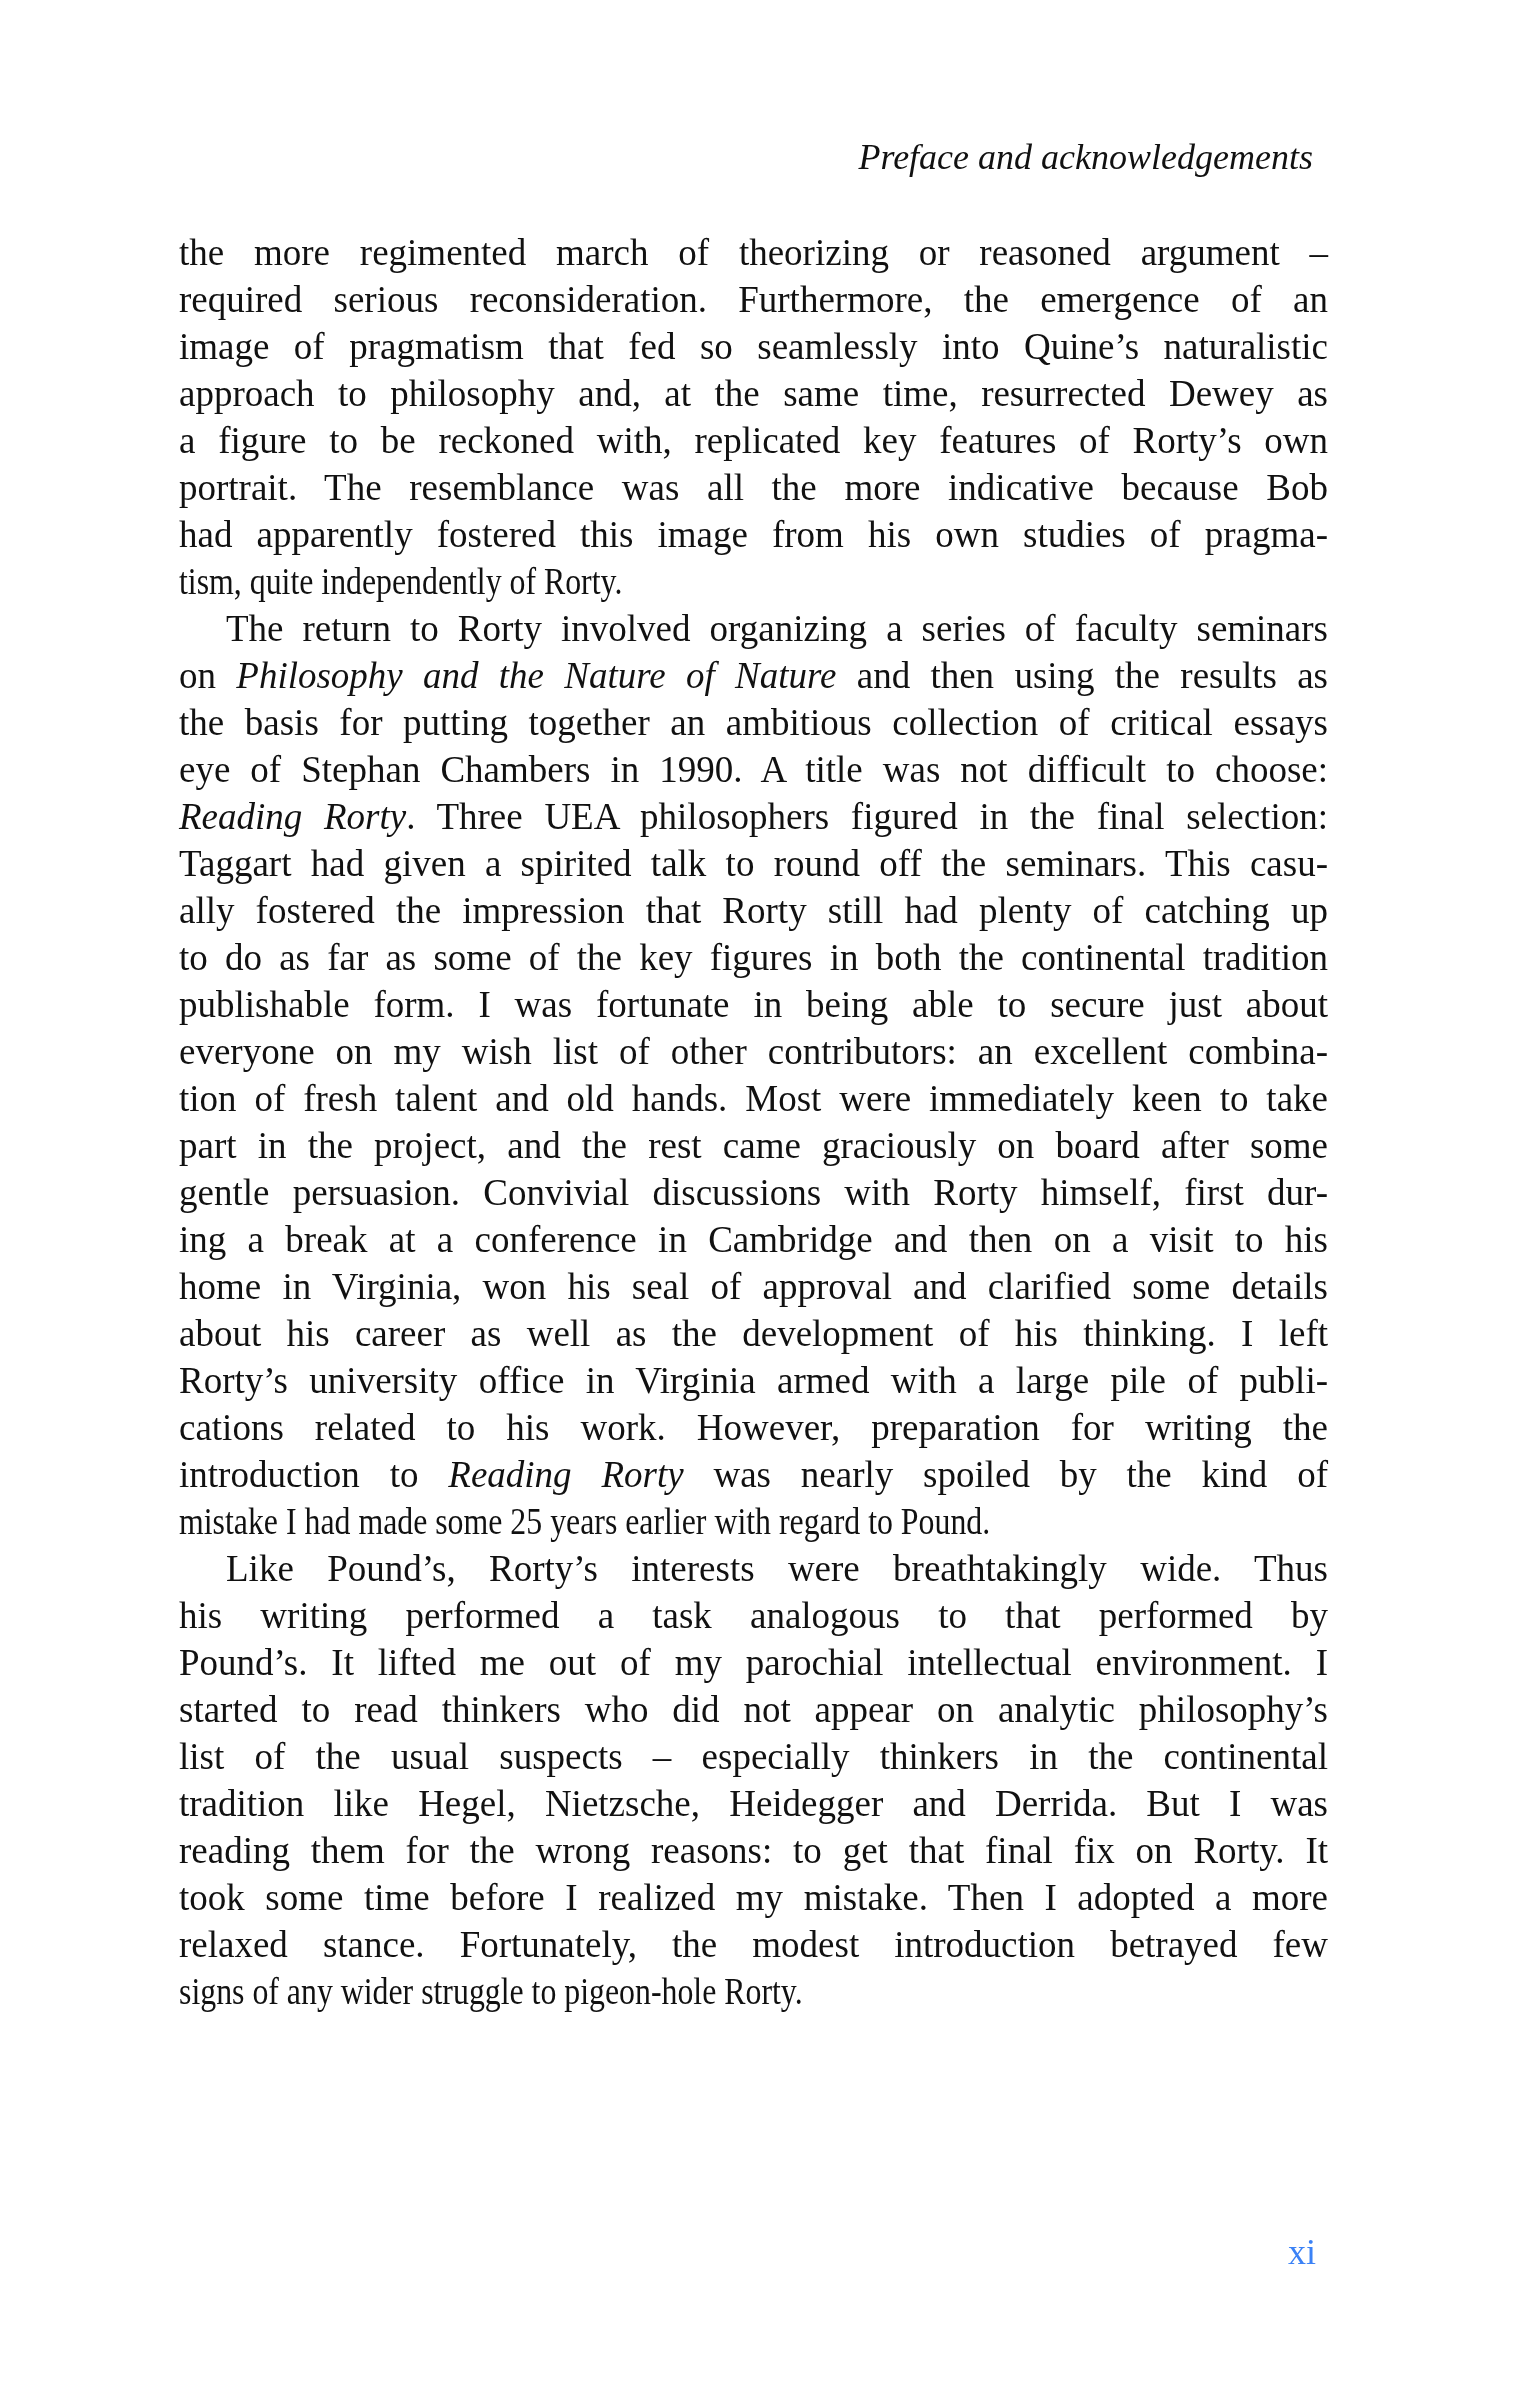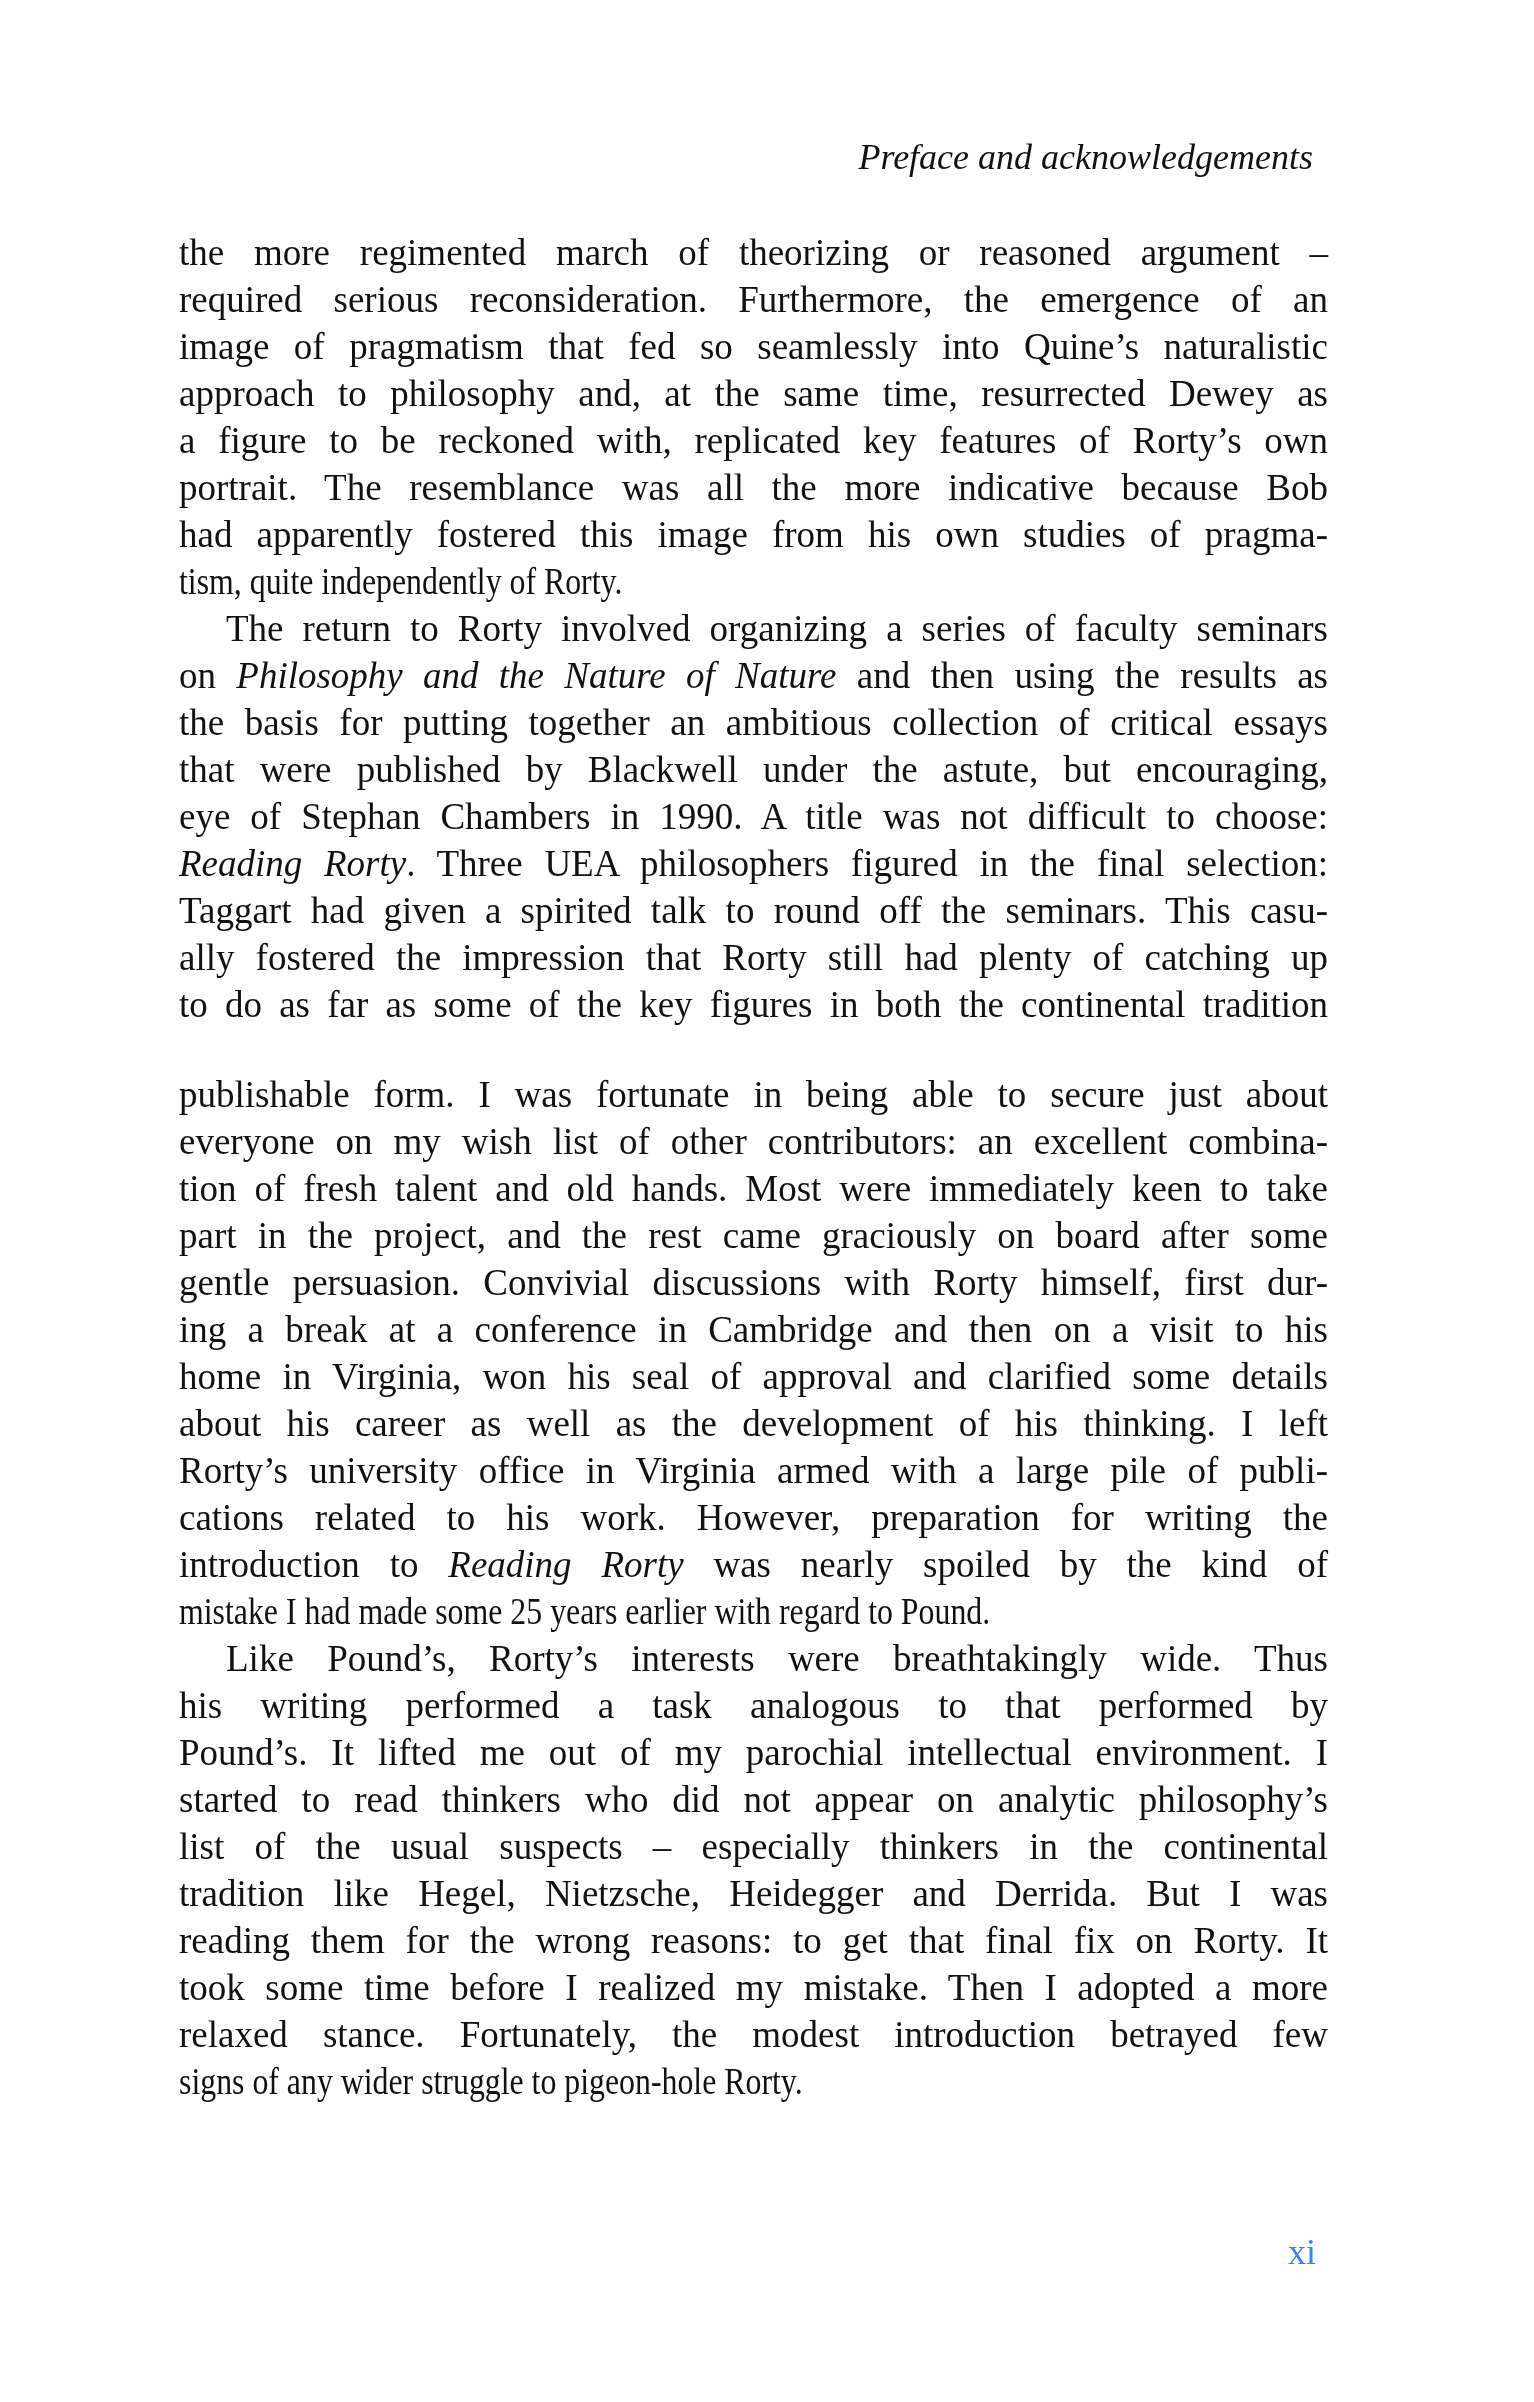--- a/index.html
+++ b/index.html
@@ -38,27 +38,26 @@
         <span class="line" style="white-space: nowrap; display: block; width: 1149px; transform-origin: left center; transform: scaleX(1);"><span>approach to philosophy and, at the same time, resurrected Dewey as</span></span>
         <span class="line" style="white-space: nowrap; display: block; width: 1149px; transform-origin: left center; transform: scaleX(1);"><span>a figure to be reckoned with, replicated key features of Rorty’s own</span></span>
         <span class="line" style="white-space: nowrap; display: block; width: 1149px; transform-origin: left center; transform: scaleX(1);"><span>portrait. The resemblance was all the more indicative because Bob</span></span>
         <span class="line" style="white-space: nowrap; display: block; width: 1149px; transform-origin: left center; transform: scaleX(1);"><span>had apparently fostered this image from his own studies of pragma-</span></span>
         <span class="line last" style="white-space: nowrap; display: block; width: auto; transform-origin: left center; transform: scaleX(0.86);"><span>tism, quite independently of Rorty.</span></span>
       </div>
       <div>
         <span class="line indent" style="white-space: nowrap; display: block; width: 1149px; transform-origin: left center; transform: scaleX(1);"><span>The return to Rorty involved organizing a series of faculty seminars</span></span>
         <span class="line" style="white-space: nowrap; display: block; width: 1149px; transform-origin: left center; transform: scaleX(1);"><span>on </span><i>Philosophy and the Nature of Nature</i><span> and then using the results as</span></span>
         <span class="line" style="white-space: nowrap; display: block; width: 1149px; transform-origin: left center; transform: scaleX(1);"><span>the basis for putting together an ambitious collection of critical essays</span></span>
-        <span class="line" style="white-space: nowrap; display: block; width: 1149px; transform-origin: left center; transform: scaleX(1);"><span>that were published by Blackwell under the astute, but encouraging,</span></span>
         <span class="line" style="white-space: nowrap; display: block; width: 1149px; transform-origin: left center; transform: scaleX(1);"><span>eye of Stephan Chambers in 1990. A title was not difficult to choose:</span></span>
         <span class="line" style="white-space: nowrap; display: block; width: 1149px; transform-origin: left center; transform: scaleX(1);"><i>Reading Rorty</i><span>. Three UEA philosophers figured in the final selection:</span></span>
         <span class="line" style="white-space: nowrap; display: block; width: 1149px; transform-origin: left center; transform: scaleX(1);"><span>Taggart had given a spirited talk to round off the seminars. This casu-</span></span>
         <span class="line" style="white-space: nowrap; display: block; width: 1149px; transform-origin: left center; transform: scaleX(1);"><span>ally fostered the impression that Rorty still had plenty of catching up</span></span>
         <span class="line" style="white-space: nowrap; display: block; width: 1149px; transform-origin: left center; transform: scaleX(1);"><span>to do as far as some of the key figures in both the continental tradition</span></span>
-        <span class="line" style="white-space: nowrap; display: block; width: 1149px; transform-origin: left center; transform: scaleX(1); margin-top: 43px;"><span>publishable form. I was fortunate in being able to secure just about</span></span>
+        <span class="line" style="white-space: nowrap; display: block; width: 1149px; transform-origin: left center; transform: scaleX(1);"><span>publishable form. I was fortunate in being able to secure just about</span></span>
         <span class="line" style="white-space: nowrap; display: block; width: 1149px; transform-origin: left center; transform: scaleX(1);"><span>everyone on my wish list of other contributors: an excellent combina-</span></span>
         <span class="line" style="white-space: nowrap; display: block; width: 1149px; transform-origin: left center; transform: scaleX(1);"><span>tion of fresh talent and old hands. Most were immediately keen to take</span></span>
         <span class="line" style="white-space: nowrap; display: block; width: 1149px; transform-origin: left center; transform: scaleX(1);"><span>part in the project, and the rest came graciously on board after some</span></span>
         <span class="line" style="white-space: nowrap; display: block; width: 1149px; transform-origin: left center; transform: scaleX(1);"><span>gentle persuasion. Convivial discussions with Rorty himself, first dur-</span></span>
         <span class="line" style="white-space: nowrap; display: block; width: 1149px; transform-origin: left center; transform: scaleX(1);"><span>ing a break at a conference in Cambridge and then on a visit to his</span></span>
         <span class="line" style="white-space: nowrap; display: block; width: 1149px; transform-origin: left center; transform: scaleX(1);"><span>home in Virginia, won his seal of approval and clarified some details</span></span>
         <span class="line" style="white-space: nowrap; display: block; width: 1149px; transform-origin: left center; transform: scaleX(1);"><span>about his career as well as the development of his thinking. I left</span></span>
         <span class="line" style="white-space: nowrap; display: block; width: 1149px; transform-origin: left center; transform: scaleX(1);"><span>Rorty’s university office in Virginia armed with a large pile of publi-</span></span>
         <span class="line" style="white-space: nowrap; display: block; width: 1149px; transform-origin: left center; transform: scaleX(1);"><span>cations related to his work. However, preparation for writing the</span></span>
         <span class="line" style="white-space: nowrap; display: block; width: 1149px; transform-origin: left center; transform: scaleX(1);"><span>introduction to </span><i>Reading Rorty</i><span> was nearly spoiled by the kind of</span></span>

